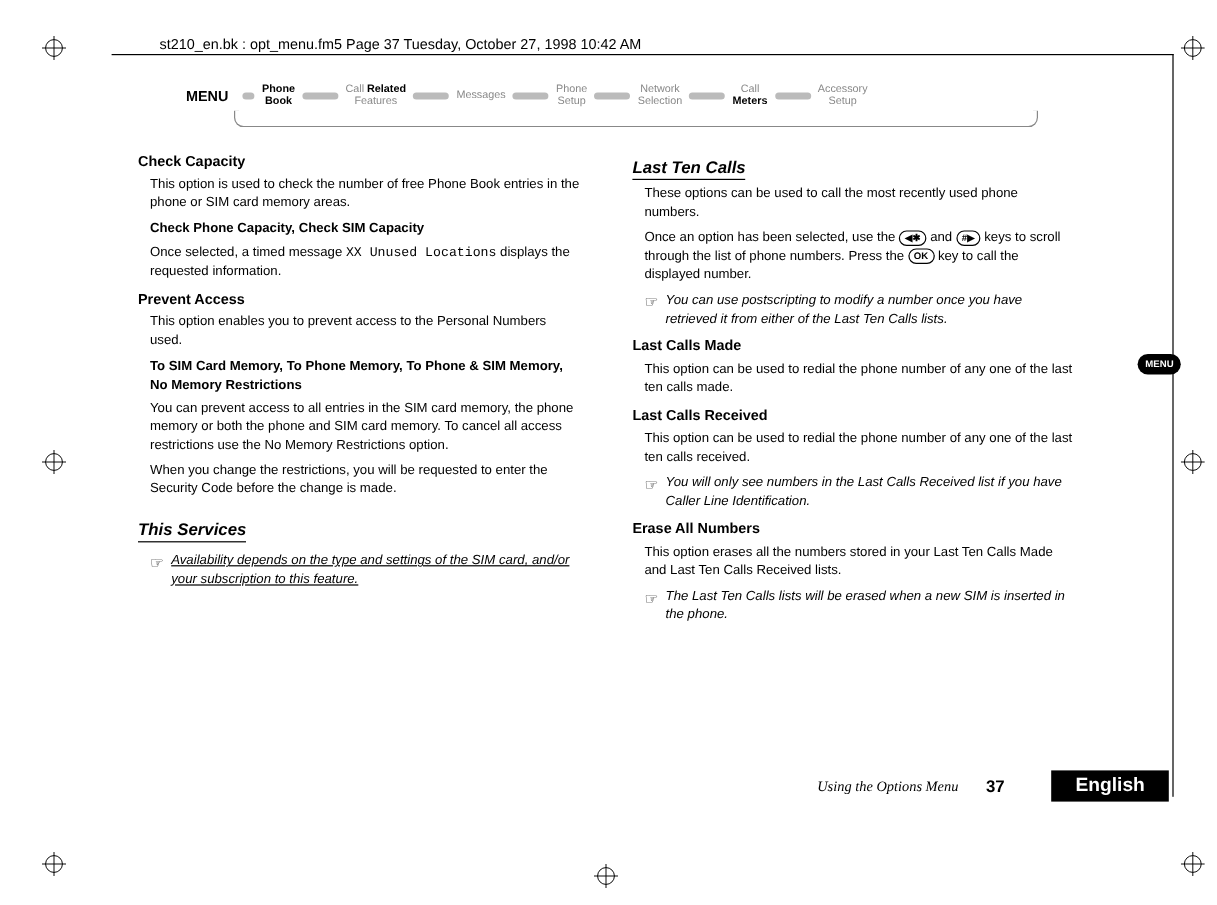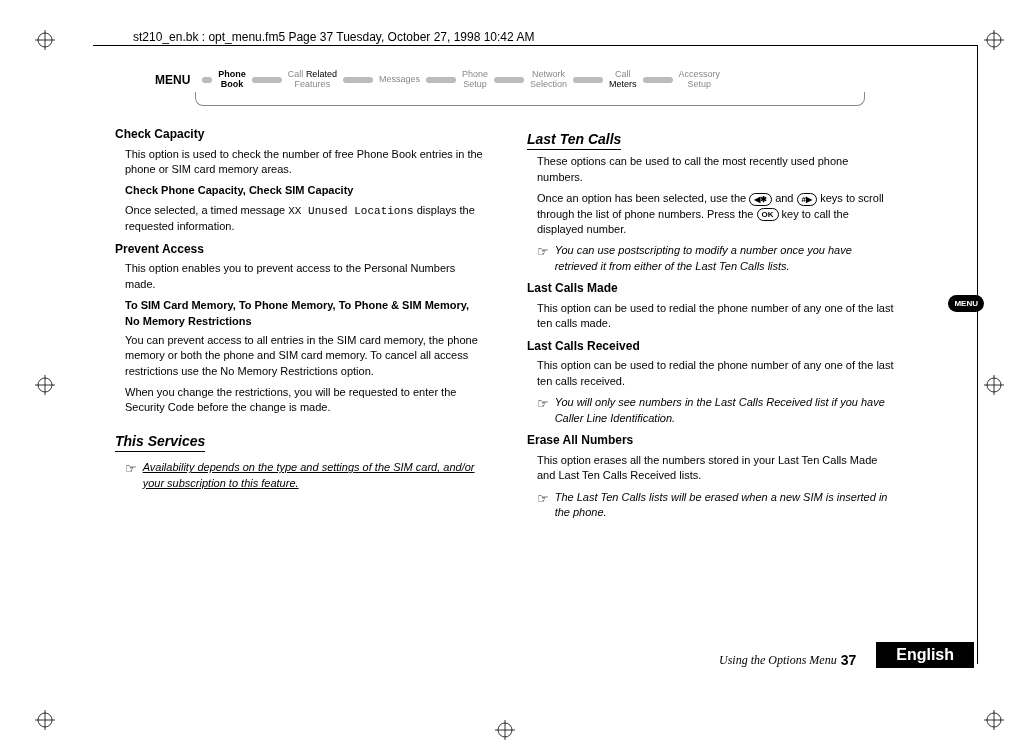--- a/index.html
+++ b/index.html
@@ -41,21 +41,21 @@
   }
   .menu-label { font-weight: bold; font-size: 12px; margin-right: 6px; }
   .menu-item {
     font-size: 9px;
     color: #888;
     text-align: center;
     line-height: 1.1;
     white-space: pre-line;
   }
   .menu-item.active { color: #000; font-weight: bold; }
-  .menu-item.mixed .bold-part { font-weight: normal; color: #000; }
+  .menu-item.mixed .bold-part { font-weight: bold; color: #000; }
   .menu-sep {
     width: 30px;
     height: 6px;
     background: #bbb;
     border-radius: 3px;
   }
   .columns {
     display: flex;
     gap: 42px;
   }
@@ -79,22 +79,22 @@
     padding: 0 4px;
     font-size: 8px;
     vertical-align: middle;
     font-weight: bold;
   }
   .footer {
     position: absolute;
     bottom: 86px;
     right: 40px;
     display: flex;
-    align-items: flex-end;
-    gap: 4px;
+    align-items: center;
+    gap: 23px;
     font-size: 11px;
   }
   .footer-title { font-style: italic; font-family: 'Times New Roman', serif; font-size: 12px; }
   .page-num { font-weight: bold; font-size: 14px; }
   .lang-pill {
     background: #000;
     color: #fff;
     padding: 4px 20px;
     font-weight: bold;
     font-size: 16px;
@@ -171,21 +171,21 @@
 
   <div class="columns">
     <div class="col">
       <div class="h3">Check Capacity</div>
       <div class="body-text">This option is used to check the number of free Phone Book entries in the phone or SIM card memory areas.</div>
       <div class="sub-head">Check Phone Capacity, Check SIM Capacity</div>
       <div class="body-text">
         <span>Once selected, a timed message </span><span class="mono">XX Unused Locations</span><span> displays the requested information.</span>
       </div>
       <div class="h3">Prevent Access</div>
-      <div class="body-text">This option enables you to prevent access to the Personal Numbers made.</div>
+      <div class="body-text">This option enables you to prevent access to the Personal Numbers used.</div>
       <div class="sub-head">To SIM Card Memory, To Phone Memory, To Phone &amp; SIM Memory, No Memory Restrictions</div>
       <div class="body-text">You can prevent access to all entries in the SIM card memory, the phone memory or both the phone and SIM card memory. To cancel all access restrictions use the No Memory Restrictions option.</div>
       <div class="body-text">When you change the restrictions, you will be requested to enter the Security Code before the change is made.</div>
       <div class="h2">This Services</div>
       <div class="note">
         <span class="note-icon">☞</span>
         <span class="underline">Availability depends on the type and settings of the SIM card, and/or your subscription to this feature.</span>
       </div>
     </div>
 

